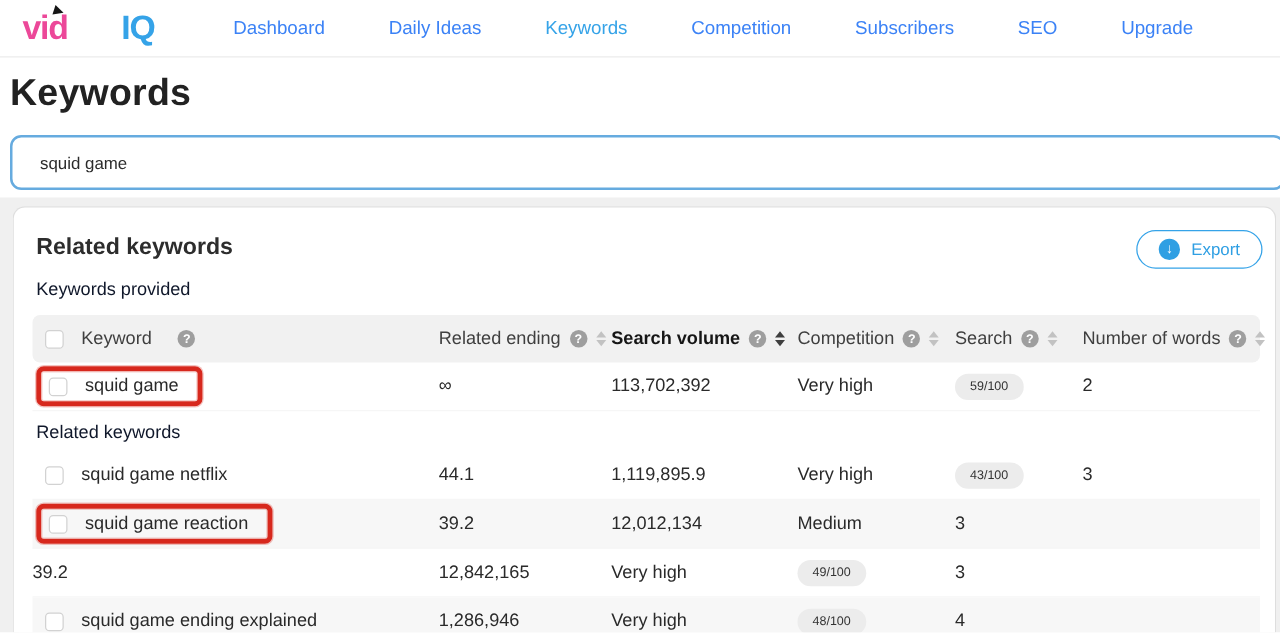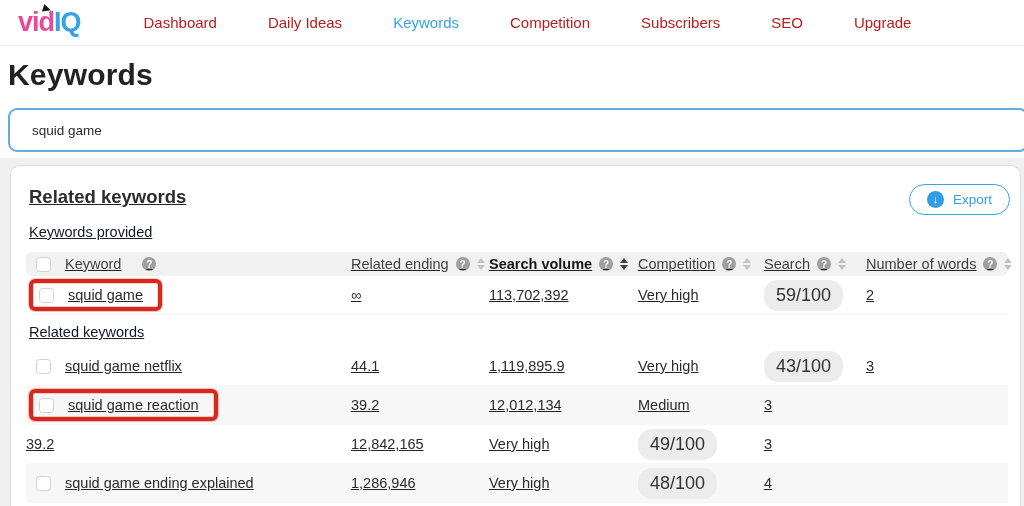--- a/index.html
+++ b/index.html
@@ -14,46 +14,45 @@
     background:#fff;color:#222;
   }
   
   .topnav{
     height:46px;display:flex;align-items:center;
     background:#fff;border-bottom:1px solid #ececec;
     padding-left:18px;
   }
   .logo{position:relative;font-size:27px;font-weight:bold;letter-spacing:-1px;margin-right:63px;line-height:1;cursor:pointer;}
   .logo .vid{color:#ec4899;}
-  .logo .iq{color:var(--accent);}
+  .logo .iq{color:var(--accent);padding-left:43px;}
   .logo .play{
     position:absolute;left:25px;top:-4px;width:0;height:0;
     border-left:8px solid #161616;border-top:4px solid transparent;border-bottom:4px solid transparent;
     transform:rotate(18deg);
   }
   .nav-items{display:flex;align-items:center;gap:51px;}
-  .nav-item{font-size:15px;color:#b91c1c;text-decoration:none;cursor:pointer;white-space:nowrap;}
+  .nav-item{font-size:15px;color:#3b82f6;text-decoration:none;cursor:pointer;white-space:nowrap;}
   .nav-item.active{color:var(--accent);}
   
   .page-header{background:#fff;padding:0 0 6px 0;}
   .page-header h1{
     margin:12px 0 0 8px;font-size:30px;font-weight:700;color:#222;line-height:34px;letter-spacing:.2px;
   }
   .search-input{
     display:block;margin:16px 0 0 8px;width:calc(100% - 4px);height:44px;
     border:2px solid #66abdf;border-radius:9px;background:#fff;
     padding:0 0 0 22px;font-family:"Liberation Sans",sans-serif;font-size:13.5px;color:#2b2b2b;outline:none;
   }
   
   .content{background:#f0f0f0;height:348px;padding:7px 3px 0 10px;}
   .card{
     position:relative;height:100%;background:#fff;
     border:1px solid #dedede;border-bottom:none;border-radius:10px 10px 0 0;
     overflow:hidden;
-    text-decoration:underline;
   }
   .card h2{margin:20px 0 0 18px;font-size:18.5px;font-weight:700;color:#2d2d2d;line-height:22px;}
   .export-btn{
     position:absolute;top:18px;right:10px;height:31px;padding:0 17px;
     background:#fff;border:1.5px solid var(--accent);border-radius:16px;
     display:flex;align-items:center;gap:9px;color:#2f9fe3;font-size:13.5px;
     font-family:"Liberation Sans",sans-serif;cursor:pointer;
   }
   .export-icon{
     width:17px;height:17px;border-radius:50%;background:#2f9fe3;color:#fff;
@@ -62,21 +61,21 @@
   .group-label{font-size:14.5px;color:#0f172a;}
   .group-label.provided{margin:16px 0 12px 18px;}
   .group-label.in-table{margin:9px 0 6px 18px;line-height:17px;}
   
   .thead,.trow{
     display:grid;
     grid-template-columns:325px 138px 149px 126px 102px auto;
     align-items:center;
     margin:0 12px 0 15px;
   }
-  .thead{height:24px;background:#f1f1f1;border-radius:6px;}
+  .thead{height:38px;background:#f1f1f1;border-radius:6px;}
   .trow{height:39px;border-bottom:1px solid #f6f6f6;}
   .trow.shaded{background:#f7f7f7;}
   .hcell{display:flex;align-items:center;font-size:14.5px;color:#3f3f3f;}
   .hcell.c0{padding-left:10px;gap:14px;}
   .hcell .hlabel{white-space:nowrap;}
   .hcell.active-sort .hlabel{font-weight:700;color:#161616;}
   .help{
     width:14px;height:14px;border-radius:50%;background:#9e9e9e;color:#fff;
     font-size:10px;font-weight:bold;display:inline-flex;align-items:center;justify-content:center;
     margin-left:7px;flex:none;cursor:pointer;
@@ -94,21 +93,21 @@
     border:4px solid var(--red);border-radius:6px;
     padding:4px 15px 4px 6px;margin:-9px 0 -9px -7px;
     box-shadow:0 0 0 1px rgba(215,40,29,.28), inset 0 0 0 1px rgba(215,40,29,.22);
   }
   .checkbox{
     width:15px;height:15px;border:1.5px solid #d2d2d2;border-radius:3.5px;background:#fff;flex:none;cursor:pointer;
   }
   .kw{white-space:nowrap;cursor:pointer;}
   .badge{
     display:inline-block;background:#ececec;border-radius:14px;
-    padding:5px 12px;font-size:18px;color:#333;
+    padding:5px 12px;font-size:10px;color:#333;
   }
 </style>
 </head>
 <body>
 
 <nav class="topnav">
   <div class="logo">
     <span class="vid">vid</span><span class="iq">IQ</span>
     <span class="play"></span>
   </div>

